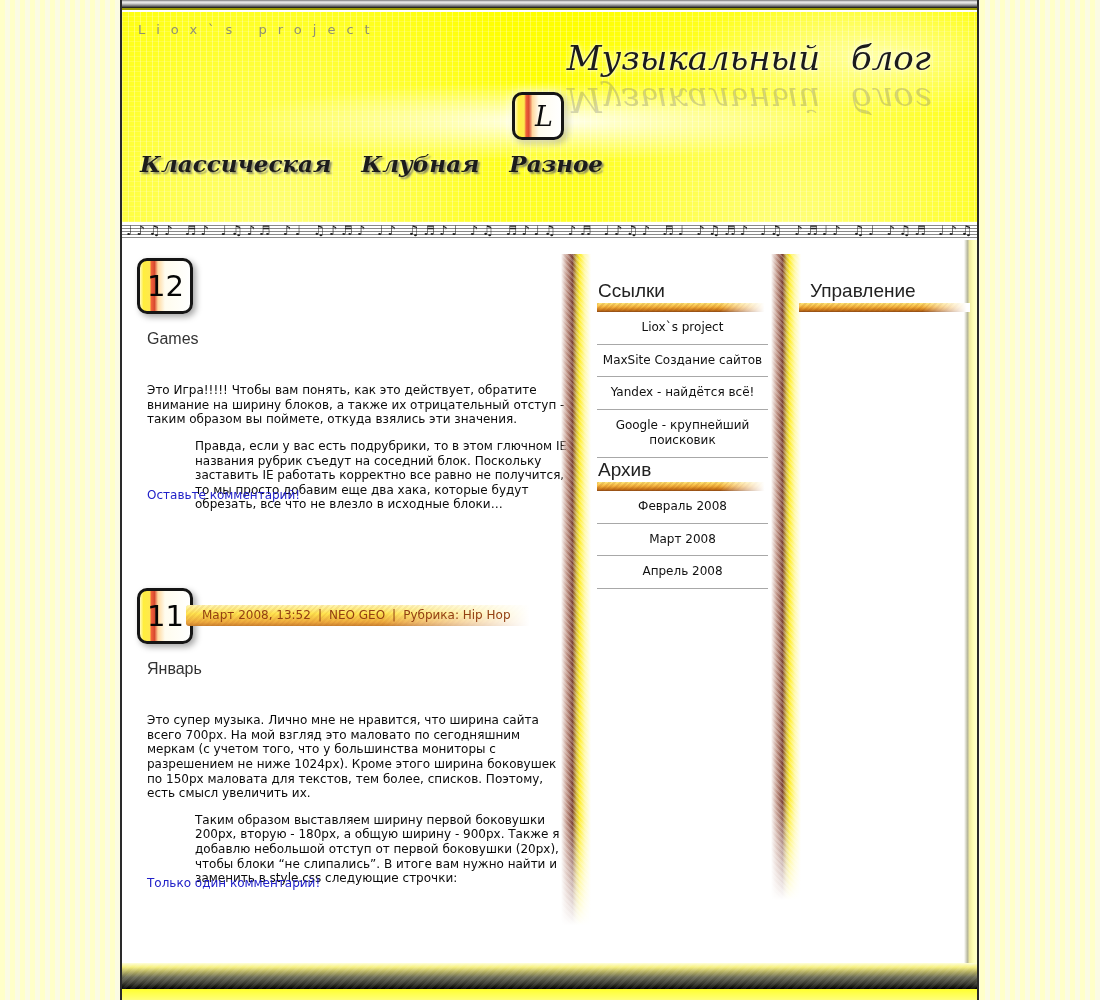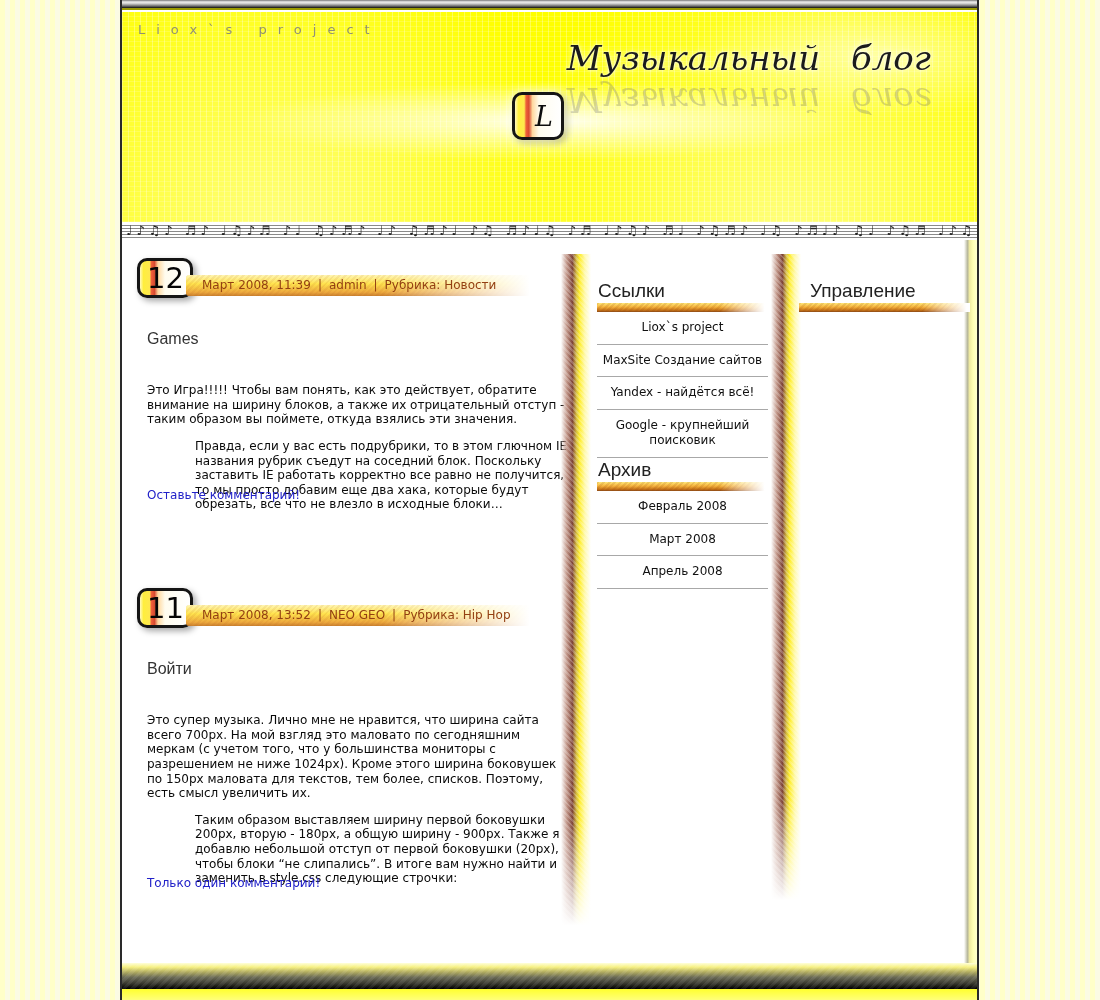--- a/index.html
+++ b/index.html
@@ -70,21 +70,21 @@
       repeating-linear-gradient(to bottom, rgba(0,0,0,0) 0 2px, #8a8a8a 2px 3px),
       #ffffff;
     background-size:100% 15px; background-repeat:no-repeat; background-position:0 1px;
   }
   .music-notes {
     position:absolute; left:4px; top:0; width:100%;
     font-size:13px; line-height:17px; color:#222; letter-spacing:4px; white-space:nowrap;
   }
   
   .badge {
-    position:absolute; width:56px; height:40px;
+    position:absolute; width:56px; height:56px;
     border:3px solid #151515; border-radius:10px;
     background:linear-gradient(90deg,#fff9c0 0%,#ffee3d 7%,#ffe94d 19%,#f0603a 23%,#d84a30 29%,#ffd9a0 36%,#fffcee 50%,#ffffff 100%);
     box-shadow:3px 3px 6px rgba(0,0,0,.35);
     display:flex; align-items:center; justify-content:flex-end; padding-right:6px;
   }
   .badge-day { font-size:29px; color:#050505; line-height:1; }
   .meta-strip { position:absolute; left:186px; width:358px; height:21px; }
   .meta-strip::before {
     content:""; position:absolute; inset:0; border-radius:3px;
     background:
@@ -162,50 +162,50 @@
   <div class="content-frame"></div>
   <div class="topbar"></div>
 
   <div class="header">
     <div class="project-label">Liox`s project</div>
     <div class="site-title">Музыкальный блог</div>
     <div class="site-title-reflection">Музыкальный блог</div>
     <div class="logo">
       <span class="logo-letter">L</span>
     </div>
+    <div class="nav">
+      <span class="nav-item">Классическая</span>
+      <span class="nav-item">Клубная</span>
+      <span class="nav-item">Разное</span>
+    </div>
   </div>
 
   <div class="music-strip">
     <div class="music-notes">♩♪♫♪ ♬♪ ♩♫♪♬ ♪♩ ♫♪♬♪ ♩♪ ♫♬♪♩ ♪♫ ♬♪♩♫ ♪♬ ♩♪♫♪ ♬♩ ♪♫♬♪ ♩♫ ♪♬♩♪ ♫♩ ♪♫♬ ♩♪♫♪ ♬♪ ♩♫♪♬</div>
   </div>
 
   <div class="badge" style="left:137px; top:258px;">
     <span class="badge-day">12</span>
-  </div>
-  <div class="meta-strip" style="top:275px;">
-    <div class="meta-text">
-      <span>Март 2008, 11:39</span><span class="sep">|</span><span>admin</span><span class="sep">|</span><span>Рубрика: Новости</span>
-    </div>
   </div>
   <div class="post-title" style="top:330px;">Games</div>
   <div class="post-body" style="top:383px;">
     <p>Это Игра!!!!! Чтобы вам понять, как это действует, обратите внимание на ширину блоков, а также их отрицательный отступ - таким образом вы поймете, откуда взялись эти значения.</p>
     <p>Правда, если у вас есть подрубрики, то в этом глючном IE названия рубрик съедут на соседний блок. Поскольку заставить IE работать корректно все равно не получится, то мы просто добавим еще два хака, которые будут обрезать, все что не влезло в исходные блоки…</p>
   </div>
   <div class="comment-link" style="top:488px;">Оставьте комментарий!</div>
 
   <div class="badge" style="left:137px; top:588px;">
     <span class="badge-day">11</span>
   </div>
   <div class="meta-strip" style="top:605px;">
     <div class="meta-text">
       <span>Март 2008, 13:52</span><span class="sep">|</span><span>NEO GEO</span><span class="sep">|</span><span>Рубрика: Hip Hop</span>
     </div>
   </div>
-  <div class="post-title" style="top:660px;">Войти</div>
+  <div class="post-title" style="top:660px;">Январь</div>
   <div class="post-body" style="top:713px;">
     <p>Это супер музыка. Лично мне не нравится, что ширина сайта всего 700px. На мой взгляд это маловато по сегодняшним меркам (с учетом того, что у большинства мониторы с разрешением не ниже 1024px). Кроме этого ширина боковушек по 150px маловата для текстов, тем более, списков. Поэтому, есть смысл увеличить их.</p>
     <p>Таким образом выставляем ширину первой боковушки 200px, вторую - 180px, а общую ширину - 900px. Также я добавлю небольшой отступ от первой боковушки (20px), чтобы блоки “не слипались”. В итоге вам нужно найти и заменить в style.css следующие строчки:</p>
   </div>
   <div class="comment-link" style="top:876px;">Только один комментарий!</div>
 
   <div class="divider" style="left:561px; top:254px; height:692px;"></div>
   <div class="divider" style="left:771px; top:254px; height:666px;"></div>
   <div class="right-edge"></div>
 

